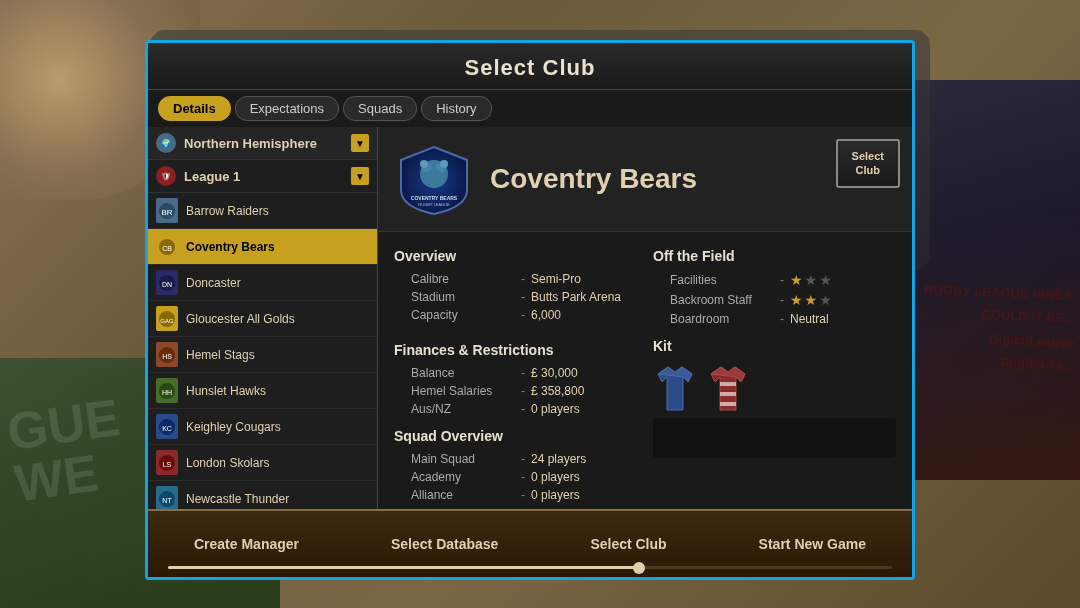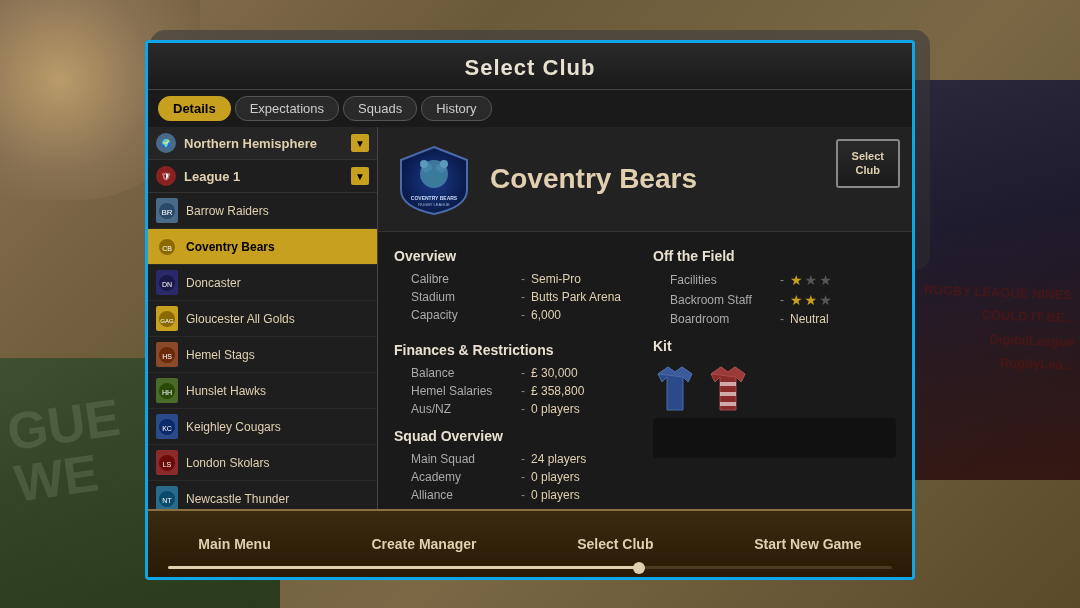--- a/index.html
+++ b/index.html
@@ -740,22 +740,22 @@
             <div style="height:40px;background:#111;border-radius:4px;margin-top:6px;"></div>
           </div>
 
         </div>
       </div>
 
     </div>
   </div>
 
   <div class="bottom-nav">
-    <div class="nav-item">Main Menu</div>
     <div class="nav-item">Create Manager</div>
+    <div class="nav-item">Select Database</div>
     <div class="nav-item">Select Club</div>
     <div class="nav-item">Start New Game</div>
   </div>
 
   <div class="progress-bar-area">
     <div class="progress-track">
       <div class="progress-fill"></div>
       <div class="progress-thumb"></div>
     </div>
   </div>

